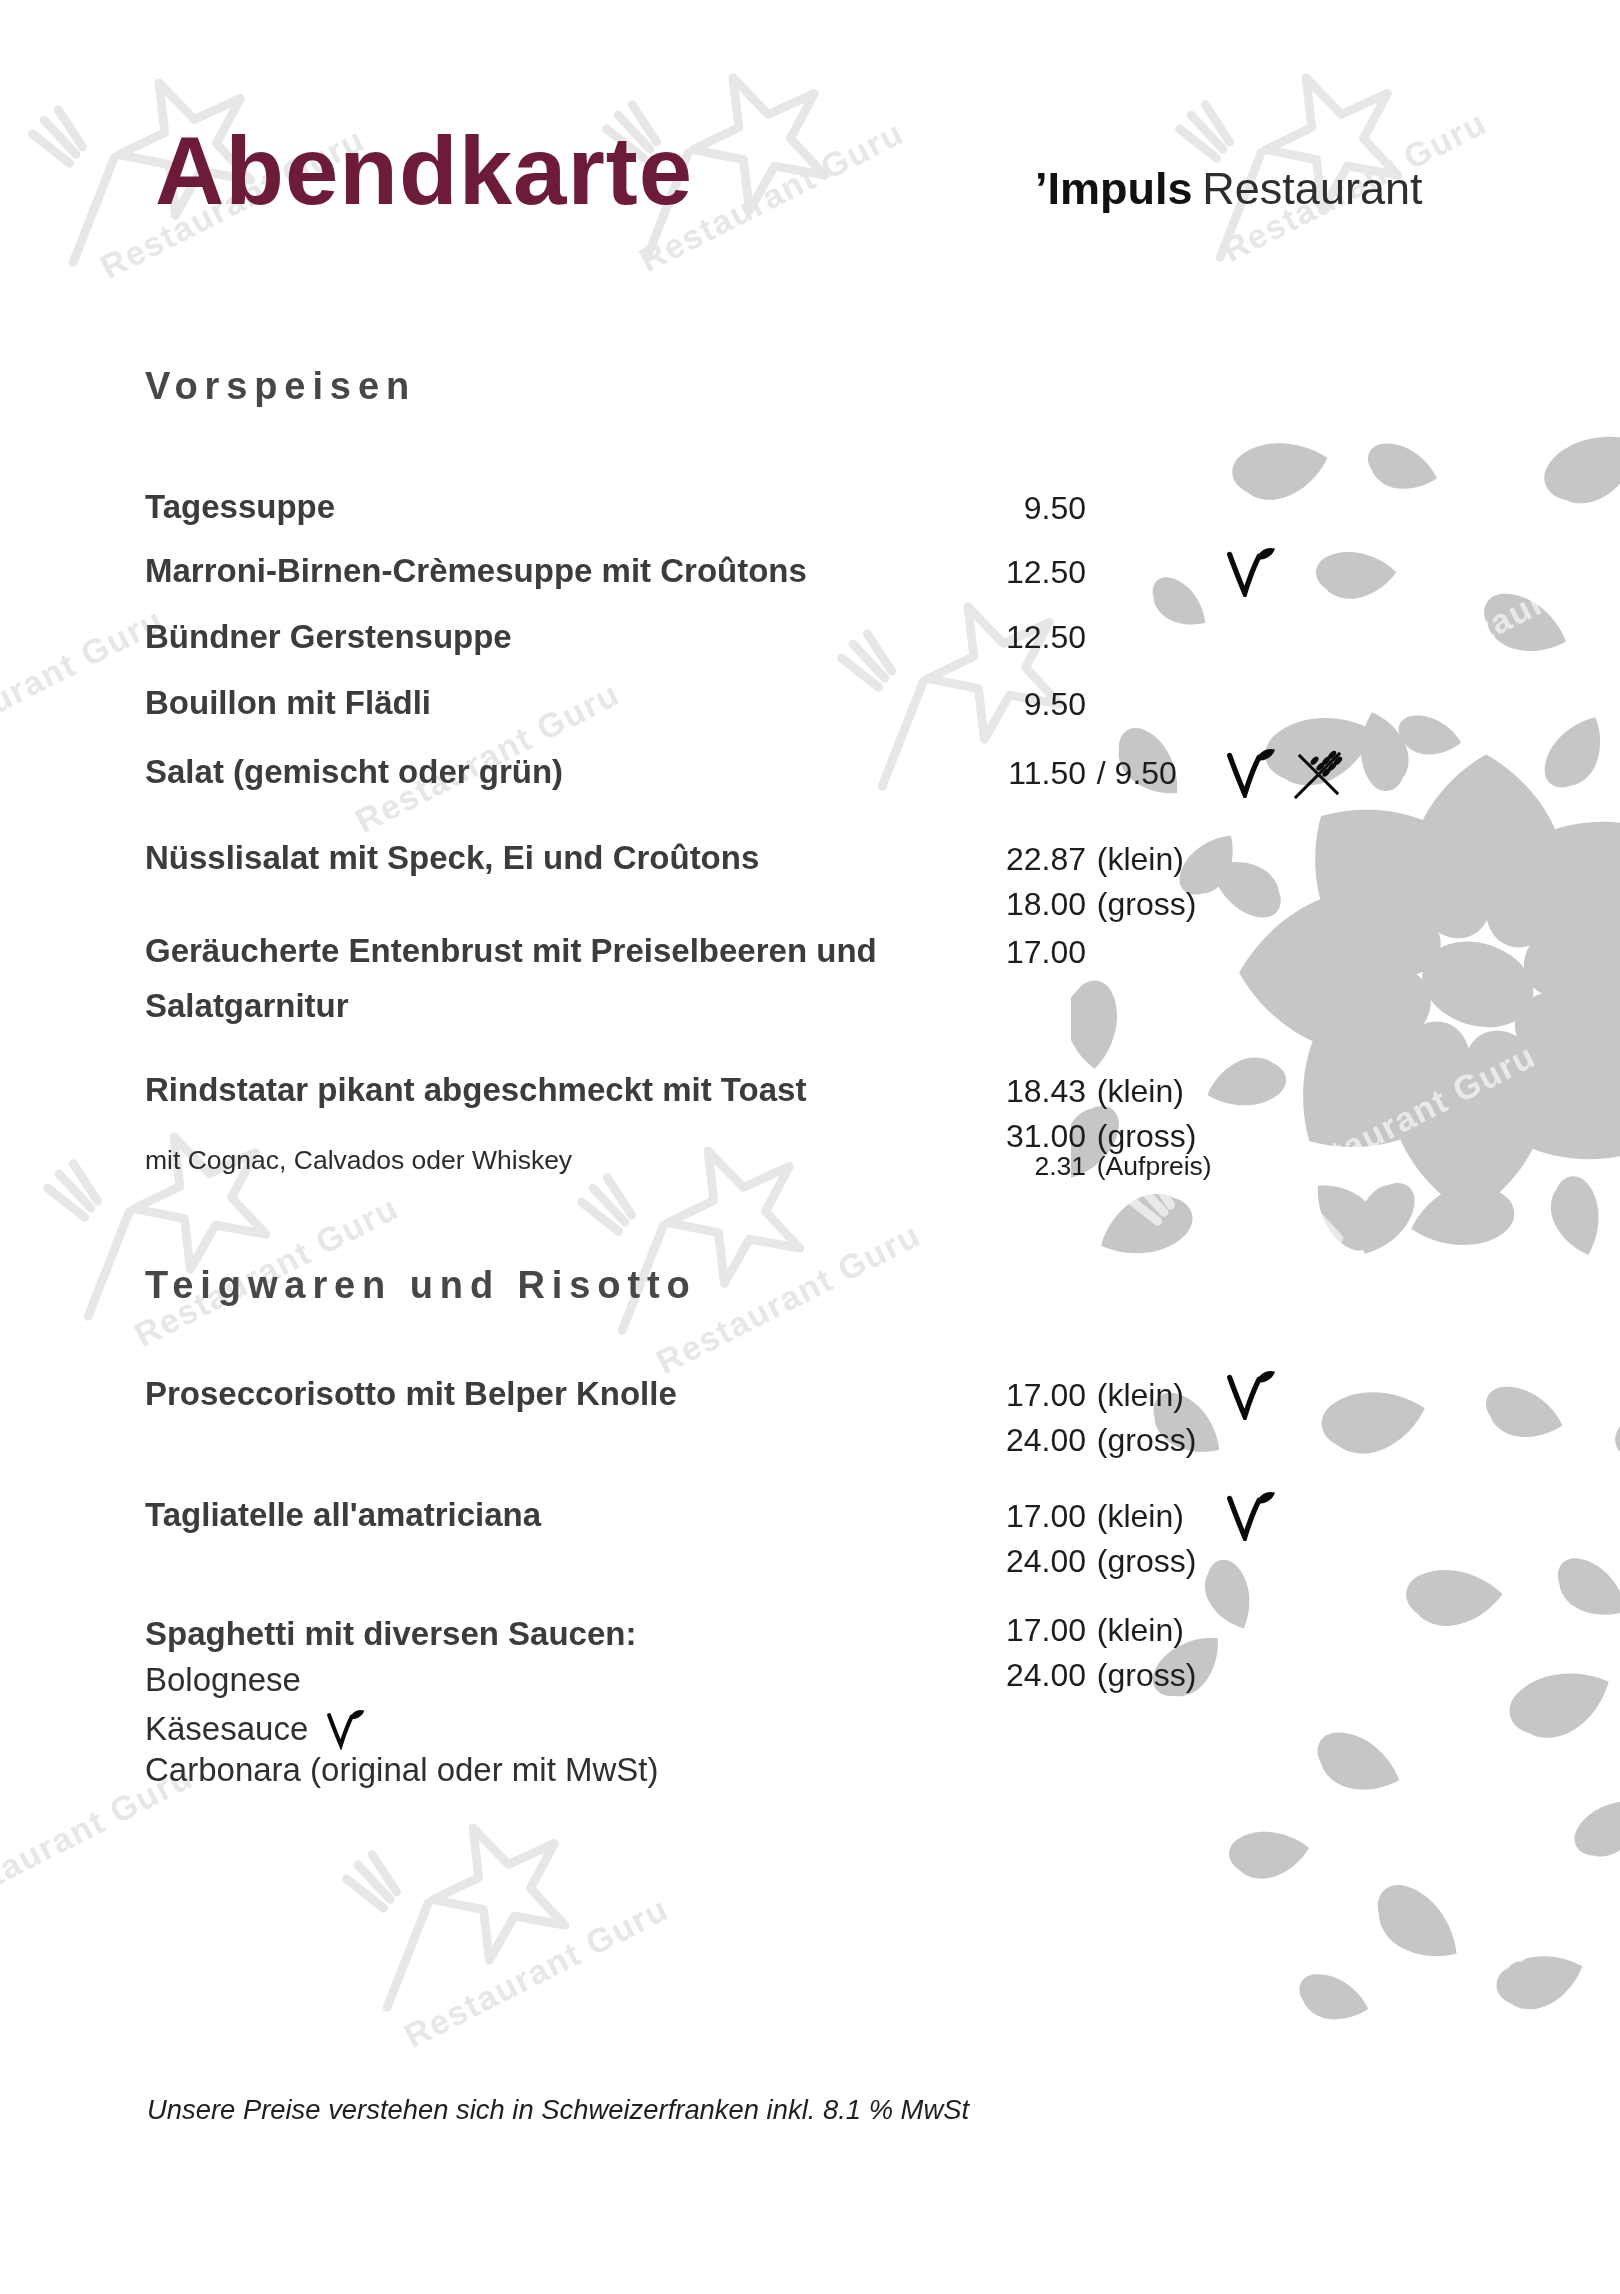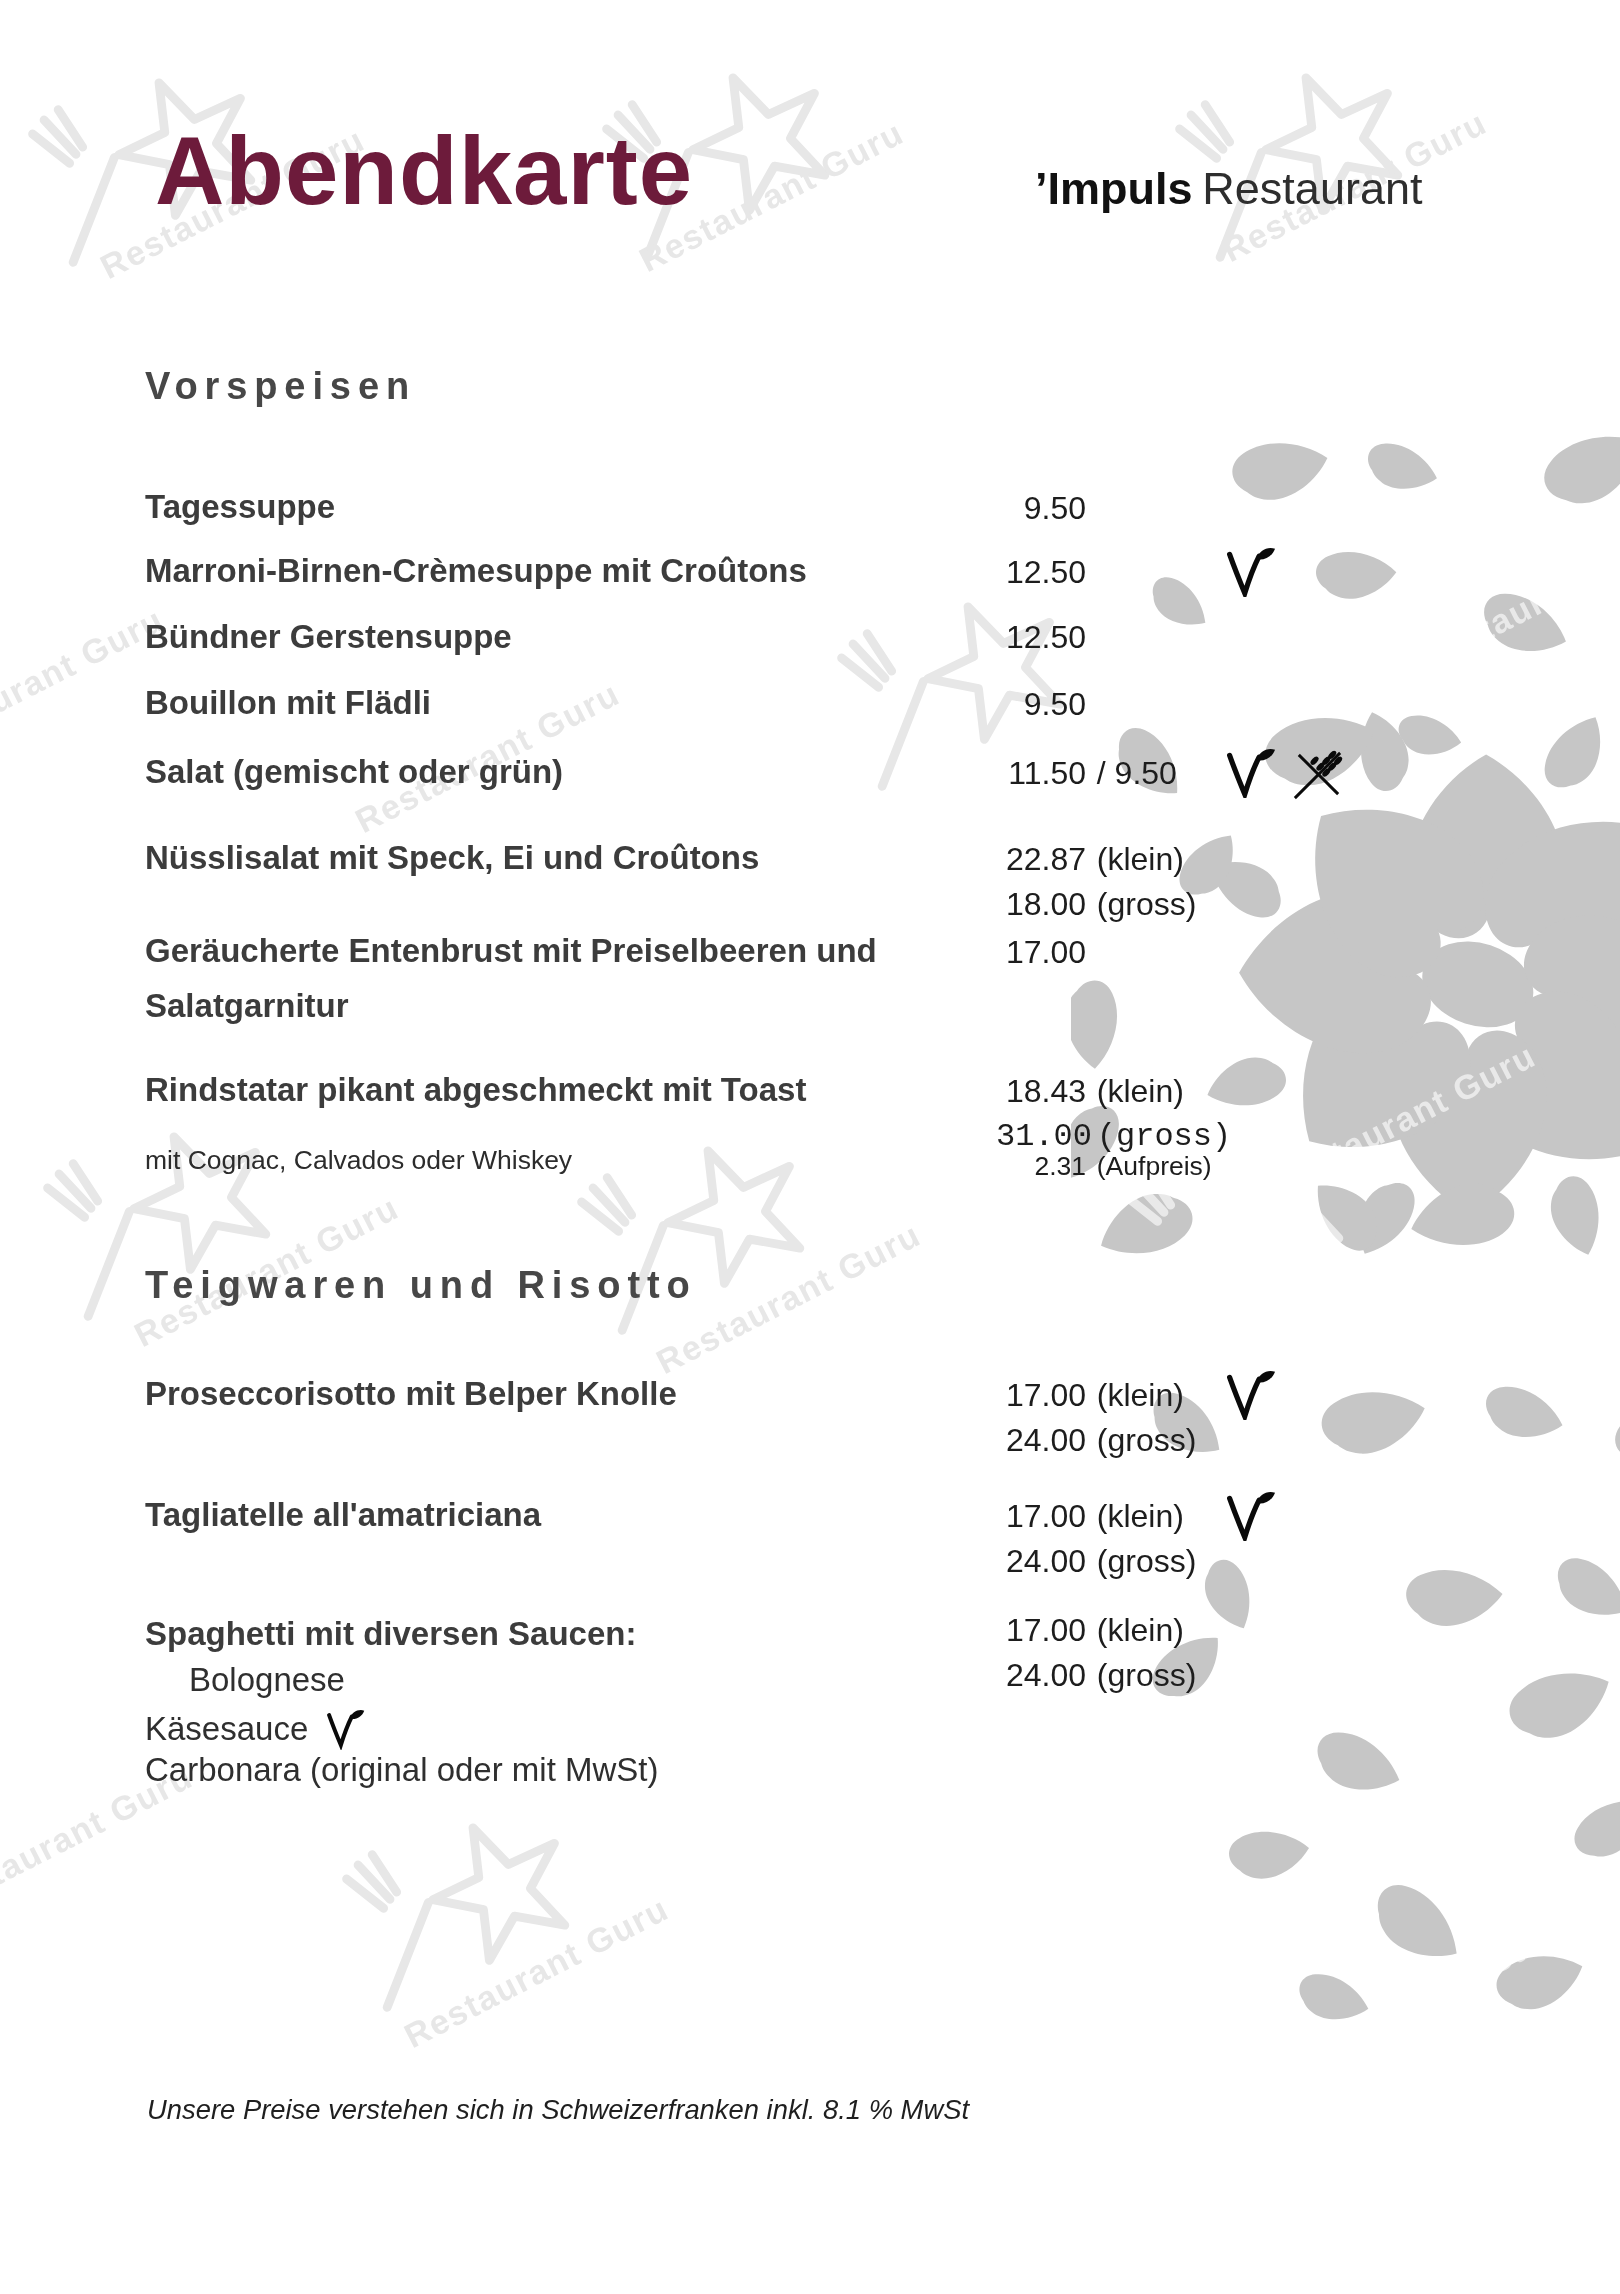--- a/index.html
+++ b/index.html
@@ -264,21 +264,21 @@
           <div class="price-line" style="top: 841px;"><span class="pnum">22.87</span><span class="pqual">(klein)</span></div>
           <div class="price-line" style="top: 886px;"><span class="pnum">18.00</span><span class="pqual">(gross)</span></div>
         </div>
         <div>
           <div class="item-name" style="top: 923px; width: 765px;">Geräucherte Entenbrust mit Preiselbeeren und Salatgarnitur</div>
           <div class="price-line" style="top: 934px;"><span class="pnum">17.00</span></div>
         </div>
         <div>
           <div class="item-name" style="top: 1062px; width: 853px;">Rindstatar pikant abgeschmeckt mit Toast</div>
           <div class="price-line" style="top: 1073px;"><span class="pnum">18.43</span><span class="pqual">(klein)</span></div>
-          <div class="price-line" style="top: 1118px; font-family: Liberation Mono, monospace;"><span class="pnum">31.00</span><span class="pqual">(gross)</span></div>
+          <div class="price-line" style="top: 1118px;"><span class="pnum">31.00</span><span class="pqual">(gross)</span></div>
           <div class="item-note" style="top: 1145px;">mit Cognac, Calvados oder Whiskey</div>
           <div class="price-line small" style="top: 1151px;"><span class="pnum">2.31</span><span class="pqual">(Aufpreis)</span></div>
         </div>
         <div class="sec-h" style="top: 1264px;">Teigwaren und Risotto</div>
         <div>
           <div class="item-name" style="top: 1366px; width: 853px;">Proseccorisotto mit Belper Knolle</div>
           <div class="price-line" style="top: 1377px;"><span class="pnum">17.00</span><span class="pqual">(klein)</span></div>
           <div class="price-line" style="top: 1422px;"><span class="pnum">24.00</span><span class="pqual">(gross)</span></div>
           <div class="diet-icon" style="left: 1222px; top: 1367px;"><svg width="55" height="53" viewBox="0 -5 56 56">
               <path d="M7 6 C12 20 18 35 23 47 C27 34 33 18 38 8" fill="none" stroke="#0a0a0a" stroke-width="5.5" stroke-linecap="round"></path>
@@ -291,21 +291,21 @@
           <div class="price-line" style="top: 1543px;"><span class="pnum">24.00</span><span class="pqual">(gross)</span></div>
           <div class="diet-icon" style="left: 1222px; top: 1488px;"><svg width="55" height="53" viewBox="0 -5 56 56">
               <path d="M7 6 C12 20 18 35 23 47 C27 34 33 18 38 8" fill="none" stroke="#0a0a0a" stroke-width="5.5" stroke-linecap="round"></path>
               <path d="M35 11 C38 2 47 -3 55 0 C52 8 44 13 35 11 Z" fill="#0a0a0a"></path>
             </svg></div>
         </div>
         <div>
           <div class="item-name" style="top: 1606px; width: 853px;">Spaghetti mit diversen Saucen:</div>
           <div class="price-line" style="top: 1612px;"><span class="pnum">17.00</span><span class="pqual">(klein)</span></div>
           <div class="price-line" style="top: 1657px;"><span class="pnum">24.00</span><span class="pqual">(gross)</span></div>
-          <div class="item-sub" style="top: 1661px; margin-left: 44px;">Bolognese</div>
+          <div class="item-sub" style="top: 1661px;">Bolognese</div>
           <div class="item-sub" style="top: 1705px;">Käsesauce<span><svg width="41" height="45" viewBox="0 -5 56 56">
                 <path d="M7 6 C12 20 18 35 23 47 C27 34 33 18 38 8" fill="none" stroke="#0a0a0a" stroke-width="5.5" stroke-linecap="round"></path>
                 <path d="M35 11 C38 2 47 -3 55 0 C52 8 44 13 35 11 Z" fill="#0a0a0a"></path>
               </svg></span></div>
           <div class="item-sub" style="top: 1751px;">Carbonara (original oder mit MwSt)</div>
         </div>
       </div>
     <div class="footer-note">Unsere Preise verstehen sich in Schweizerfranken inkl. 8.1 % MwSt</div>
   </div>
 

